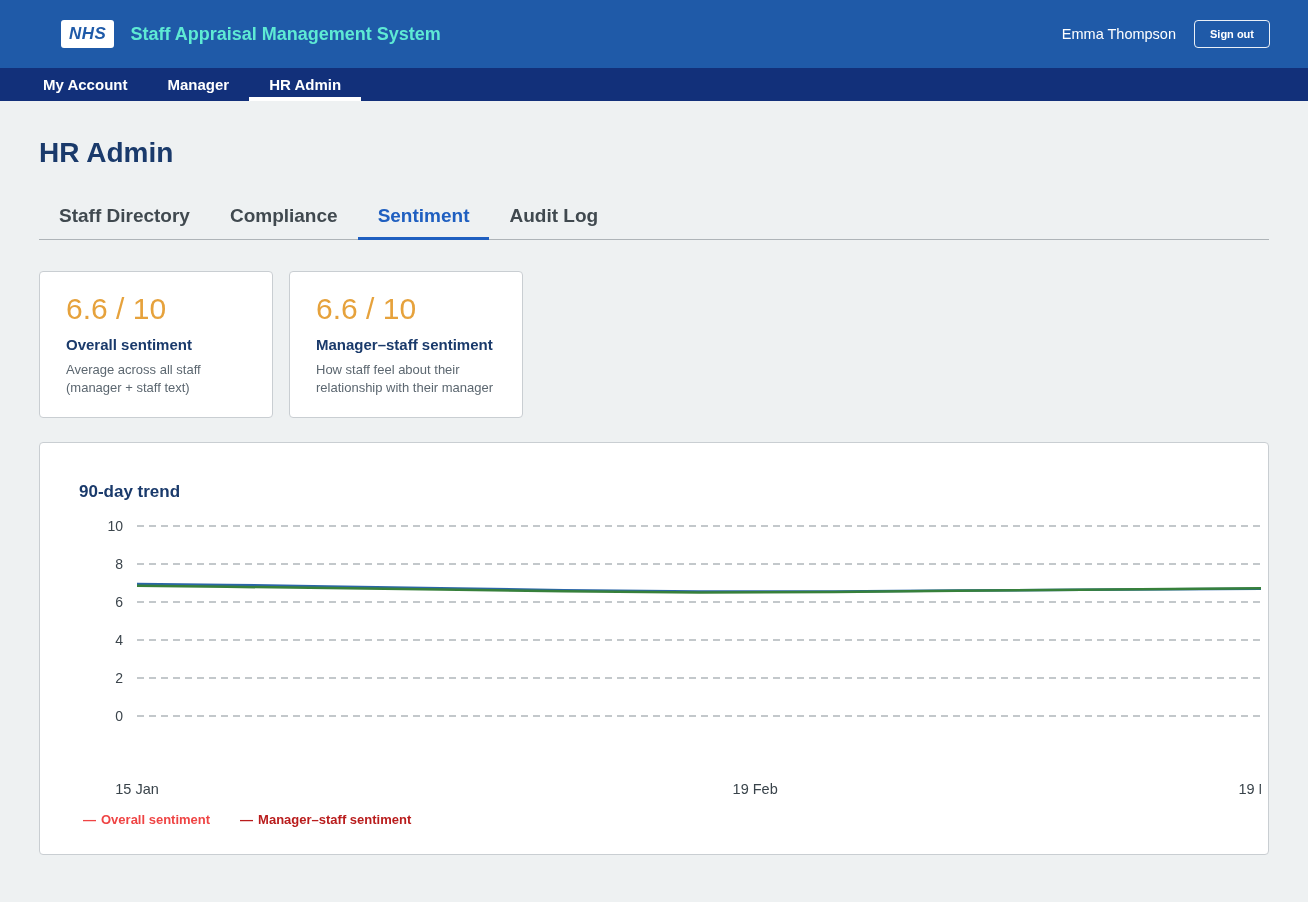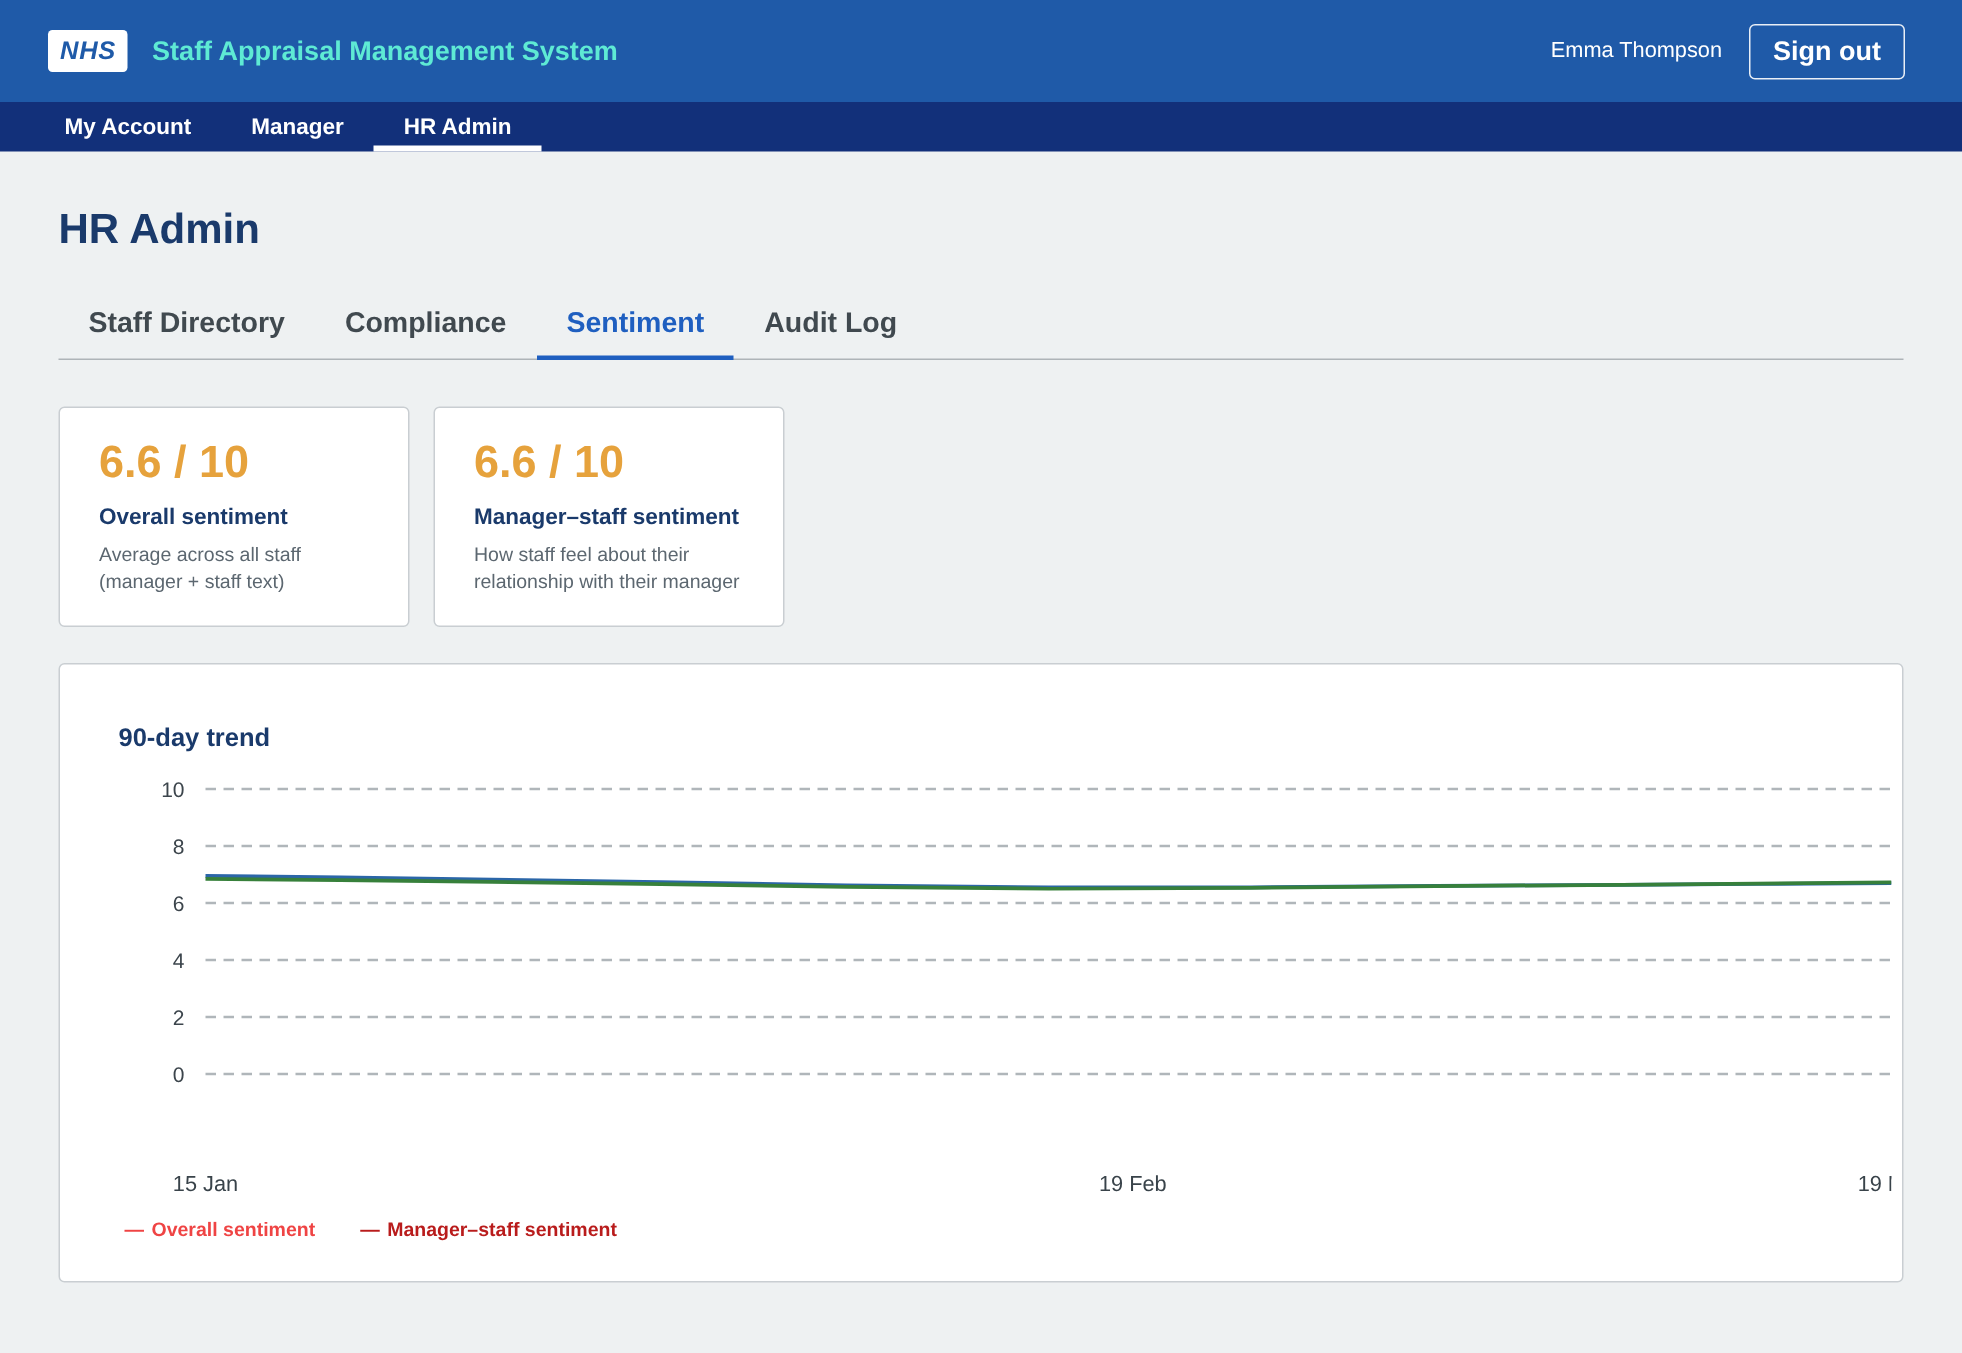--- a/index.html
+++ b/index.html
@@ -10,21 +10,21 @@
     overflow: hidden;
     color: #2b2f33;
   }
 
   
   .app-header {
     height: 68px;
     background: #1f5aa8;
     display: flex;
     align-items: center;
-    padding: 0 38px 0 32px;
+    padding: 0 38px 0 61px;
   }
   .logo-box {
     background: #ffffff;
     color: #1f5aa8;
     font-weight: bold;
     font-style: italic;
     font-size: 17px;
     padding: 4px 8px;
     border-radius: 3px;
     letter-spacing: 0.5px;
@@ -40,21 +40,21 @@
     display: flex;
     align-items: center;
     gap: 18px;
   }
   .user-name { color: #ffffff; font-size: 14.5px; }
   .signout-btn {
     background: transparent;
     border: 1px solid rgba(255,255,255,0.9);
     color: #ffffff;
     font-family: inherit;
-    font-size: 18px;
+    font-size: 11px;
     font-weight: bold;
     padding: 7px 15px;
     border-radius: 4px;
     cursor: pointer;
   }
 
   
   .primary-nav {
     height: 33px;
     background: #12307a;
@@ -121,21 +121,21 @@
   .stat-card {
     width: 234px;
     min-height: 142px;
     background: #ffffff;
     border: 1px solid #c9ced2;
     border-radius: 4px;
     padding: 20px 26px;
   }
   .stat-value {
     font-size: 30px;
-    font-weight: bold;
+    font-weight: normal;
     color: #e6a23c;
   }
   .stat-label {
     margin-top: 10px;
     font-size: 15px;
     font-weight: bold;
     color: #1a3a6b;
   }
   .stat-desc {
     margin-top: 8px;

